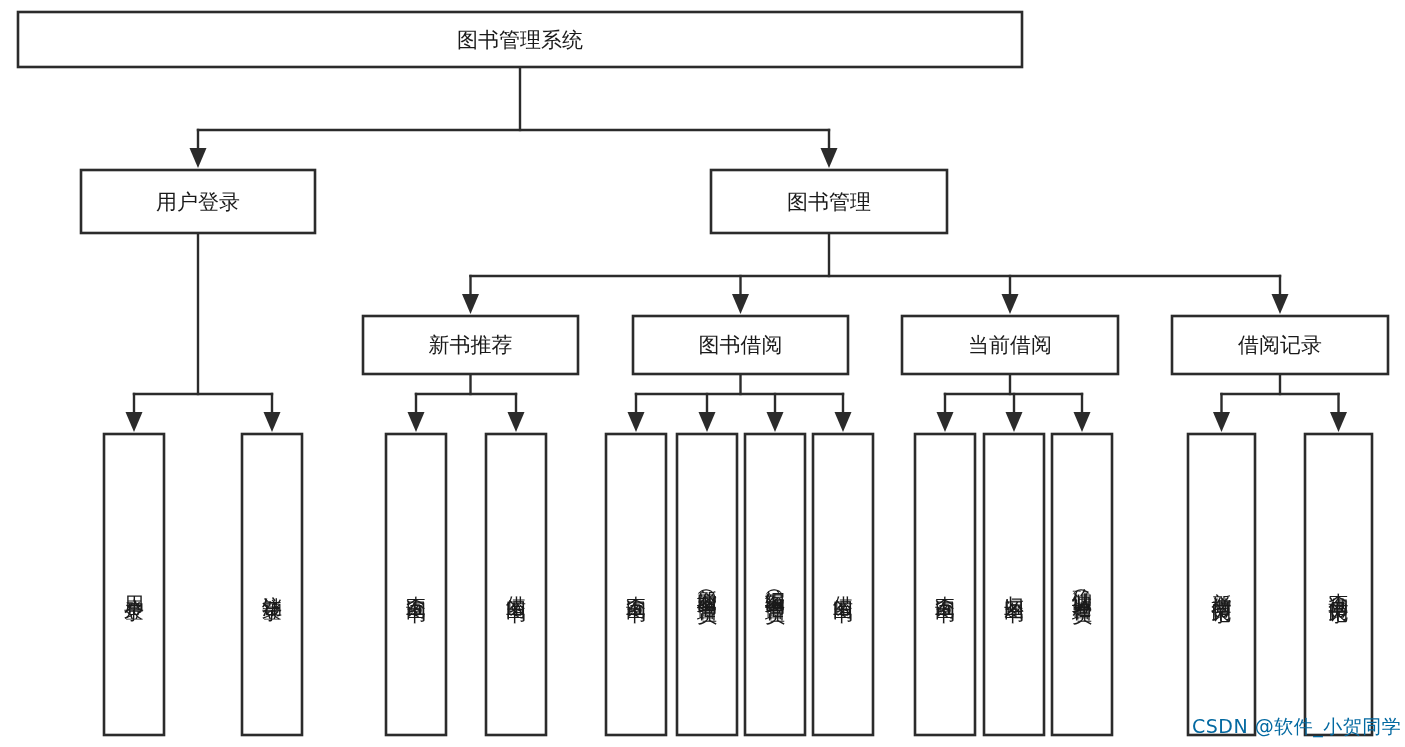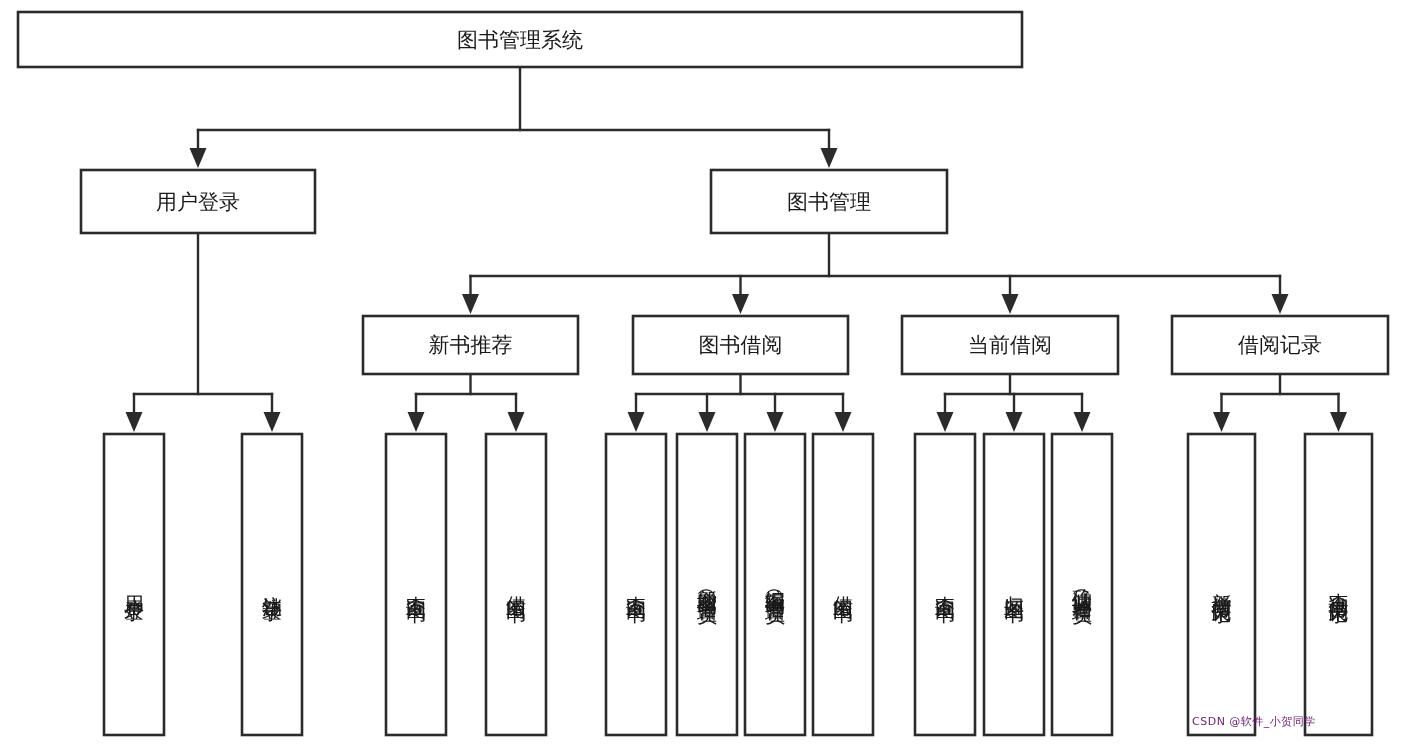--- a/index.html
+++ b/index.html
@@ -63,22 +63,22 @@
     text-align: center;
     display: flex;
     align-items: center;
     justify-content: center;
     pointer-events: none;
     user-select: none;
   }
   .watermark {
     position: absolute;
     font-family: "DejaVu Sans", "Liberation Sans", sans-serif;
-    font-size: 11px;
-    color: #701a75;
+    font-size: 19px;
+    color: #0369a1;
     letter-spacing: 0.5px;
     white-space: nowrap;
   }
 </style>
 </head>
 <body>
 
 <div id="diagram-root">
 
   <svg class="diagram" id="diagram-svg" viewBox="0 0 1405 747" xmlns="http://www.w3.org/2000/svg">

